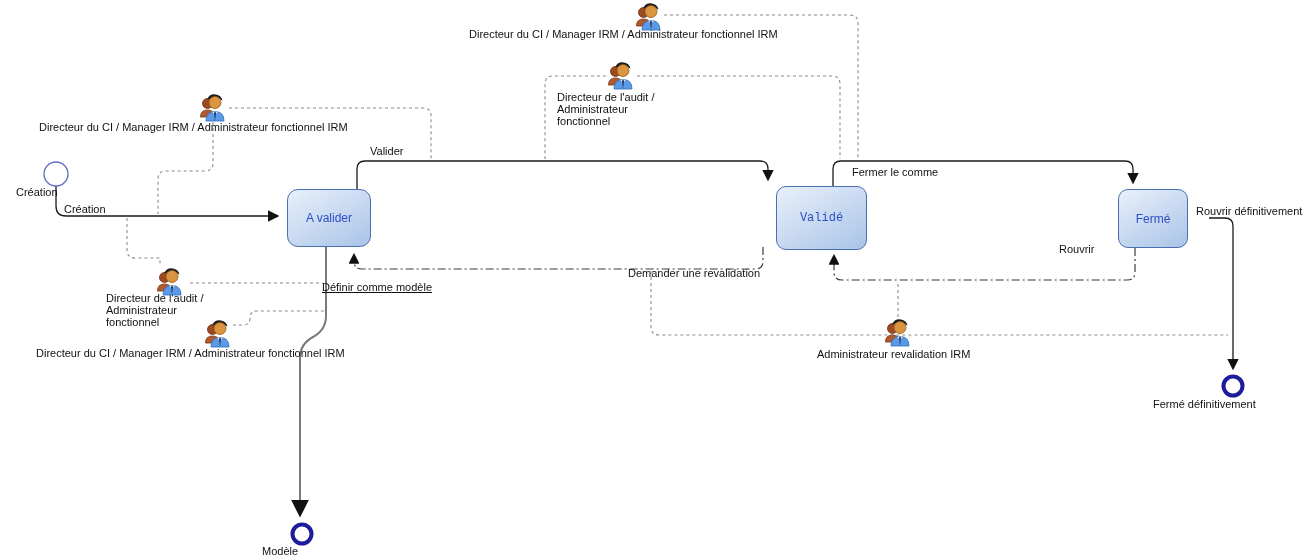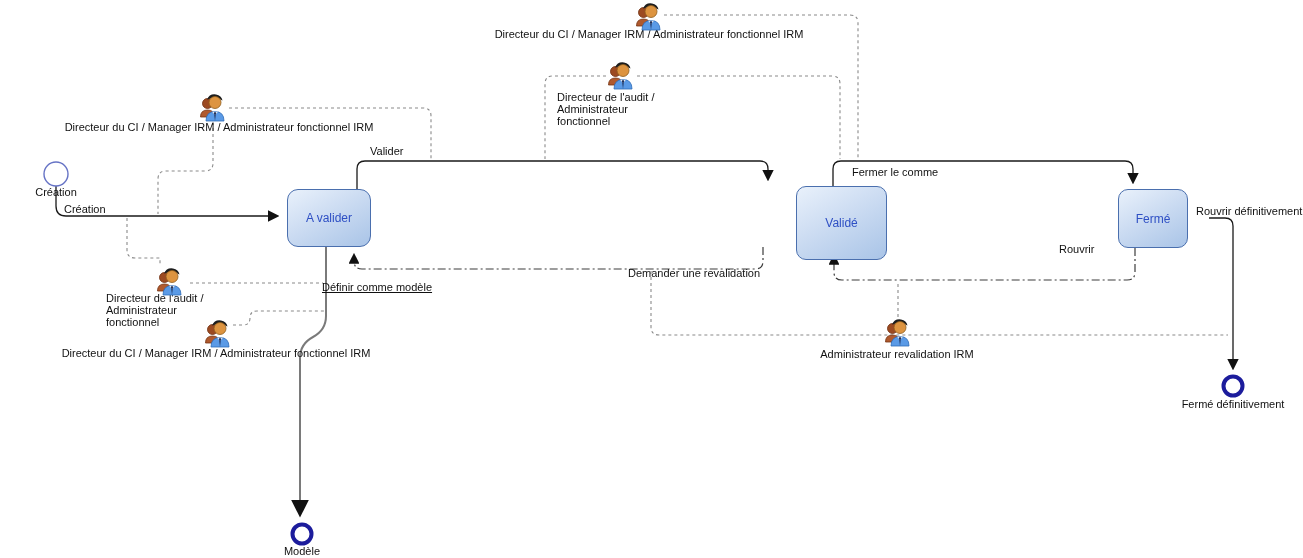--- a/index.html
+++ b/index.html
@@ -9,21 +9,21 @@
   }
   #wires{position:absolute;left:0;top:0;}
   .state{
     position:absolute;border:1.4px solid #4a6fae;border-radius:10px;
     background:linear-gradient(150deg,#e9f1fb 0%,#ccdcf2 45%,#a9c4e7 100%);
     color:#2e4fc4;font-size:12px;display:flex;align-items:center;justify-content:center;
     box-sizing:border-box;
   }
   .lbl{position:absolute;font-size:11px;line-height:12px;white-space:nowrap;}
   .lbl.wrap{white-space:normal;text-align:left;}
-  .lbl.center{text-align:center;}
+  .lbl.center{text-align:left;}
   .actor{position:absolute;width:32px;height:32px;}
 </style>
 </head>
 <body>
 
 <div id="canvas">
 
   <svg id="wires" width="1303" height="558" viewBox="0 0 1303 558">
     <defs>
       <marker id="arrow" viewBox="0 0 10 10" refX="8" refY="5" markerWidth="9" markerHeight="9" orient="auto-start-reverse">
@@ -60,21 +60,21 @@
 
     <circle cx="56" cy="174" r="12" fill="#ffffff" stroke="#6673c5" stroke-width="1.4"></circle>
 
     <circle cx="302" cy="534" r="9.5" fill="#ffffff" stroke="#1c1c9c" stroke-width="4"></circle>
     <circle cx="1233" cy="386" r="9.5" fill="#ffffff" stroke="#1c1c9c" stroke-width="4"></circle>
   </svg>
 
   <div class="state" style="left:287px;top:189px;width:84px;height:58px;border-radius:11px;">
     <span>A valider</span>
   </div>
-  <div class="state" style="left:796px;top:186px;width:91px;height:74px;">
+  <div class="state" style="left:776px;top:186px;width:91px;height:64px;font-family:Liberation Mono, monospace;">
     <span>Validé</span>
   </div>
   <div class="state" style="left:1118px;top:189px;width:70px;height:59px;">
     <span>Fermé</span>
   </div>
 
   <div class="lbl center" style="left:16px;top:186px;width:80px;">Création</div>
   <div class="lbl center" style="left:262px;top:545px;width:80px;">Modèle</div>
   <div class="lbl center" style="left:1153px;top:398px;width:160px;">Fermé définitivement</div>
 

